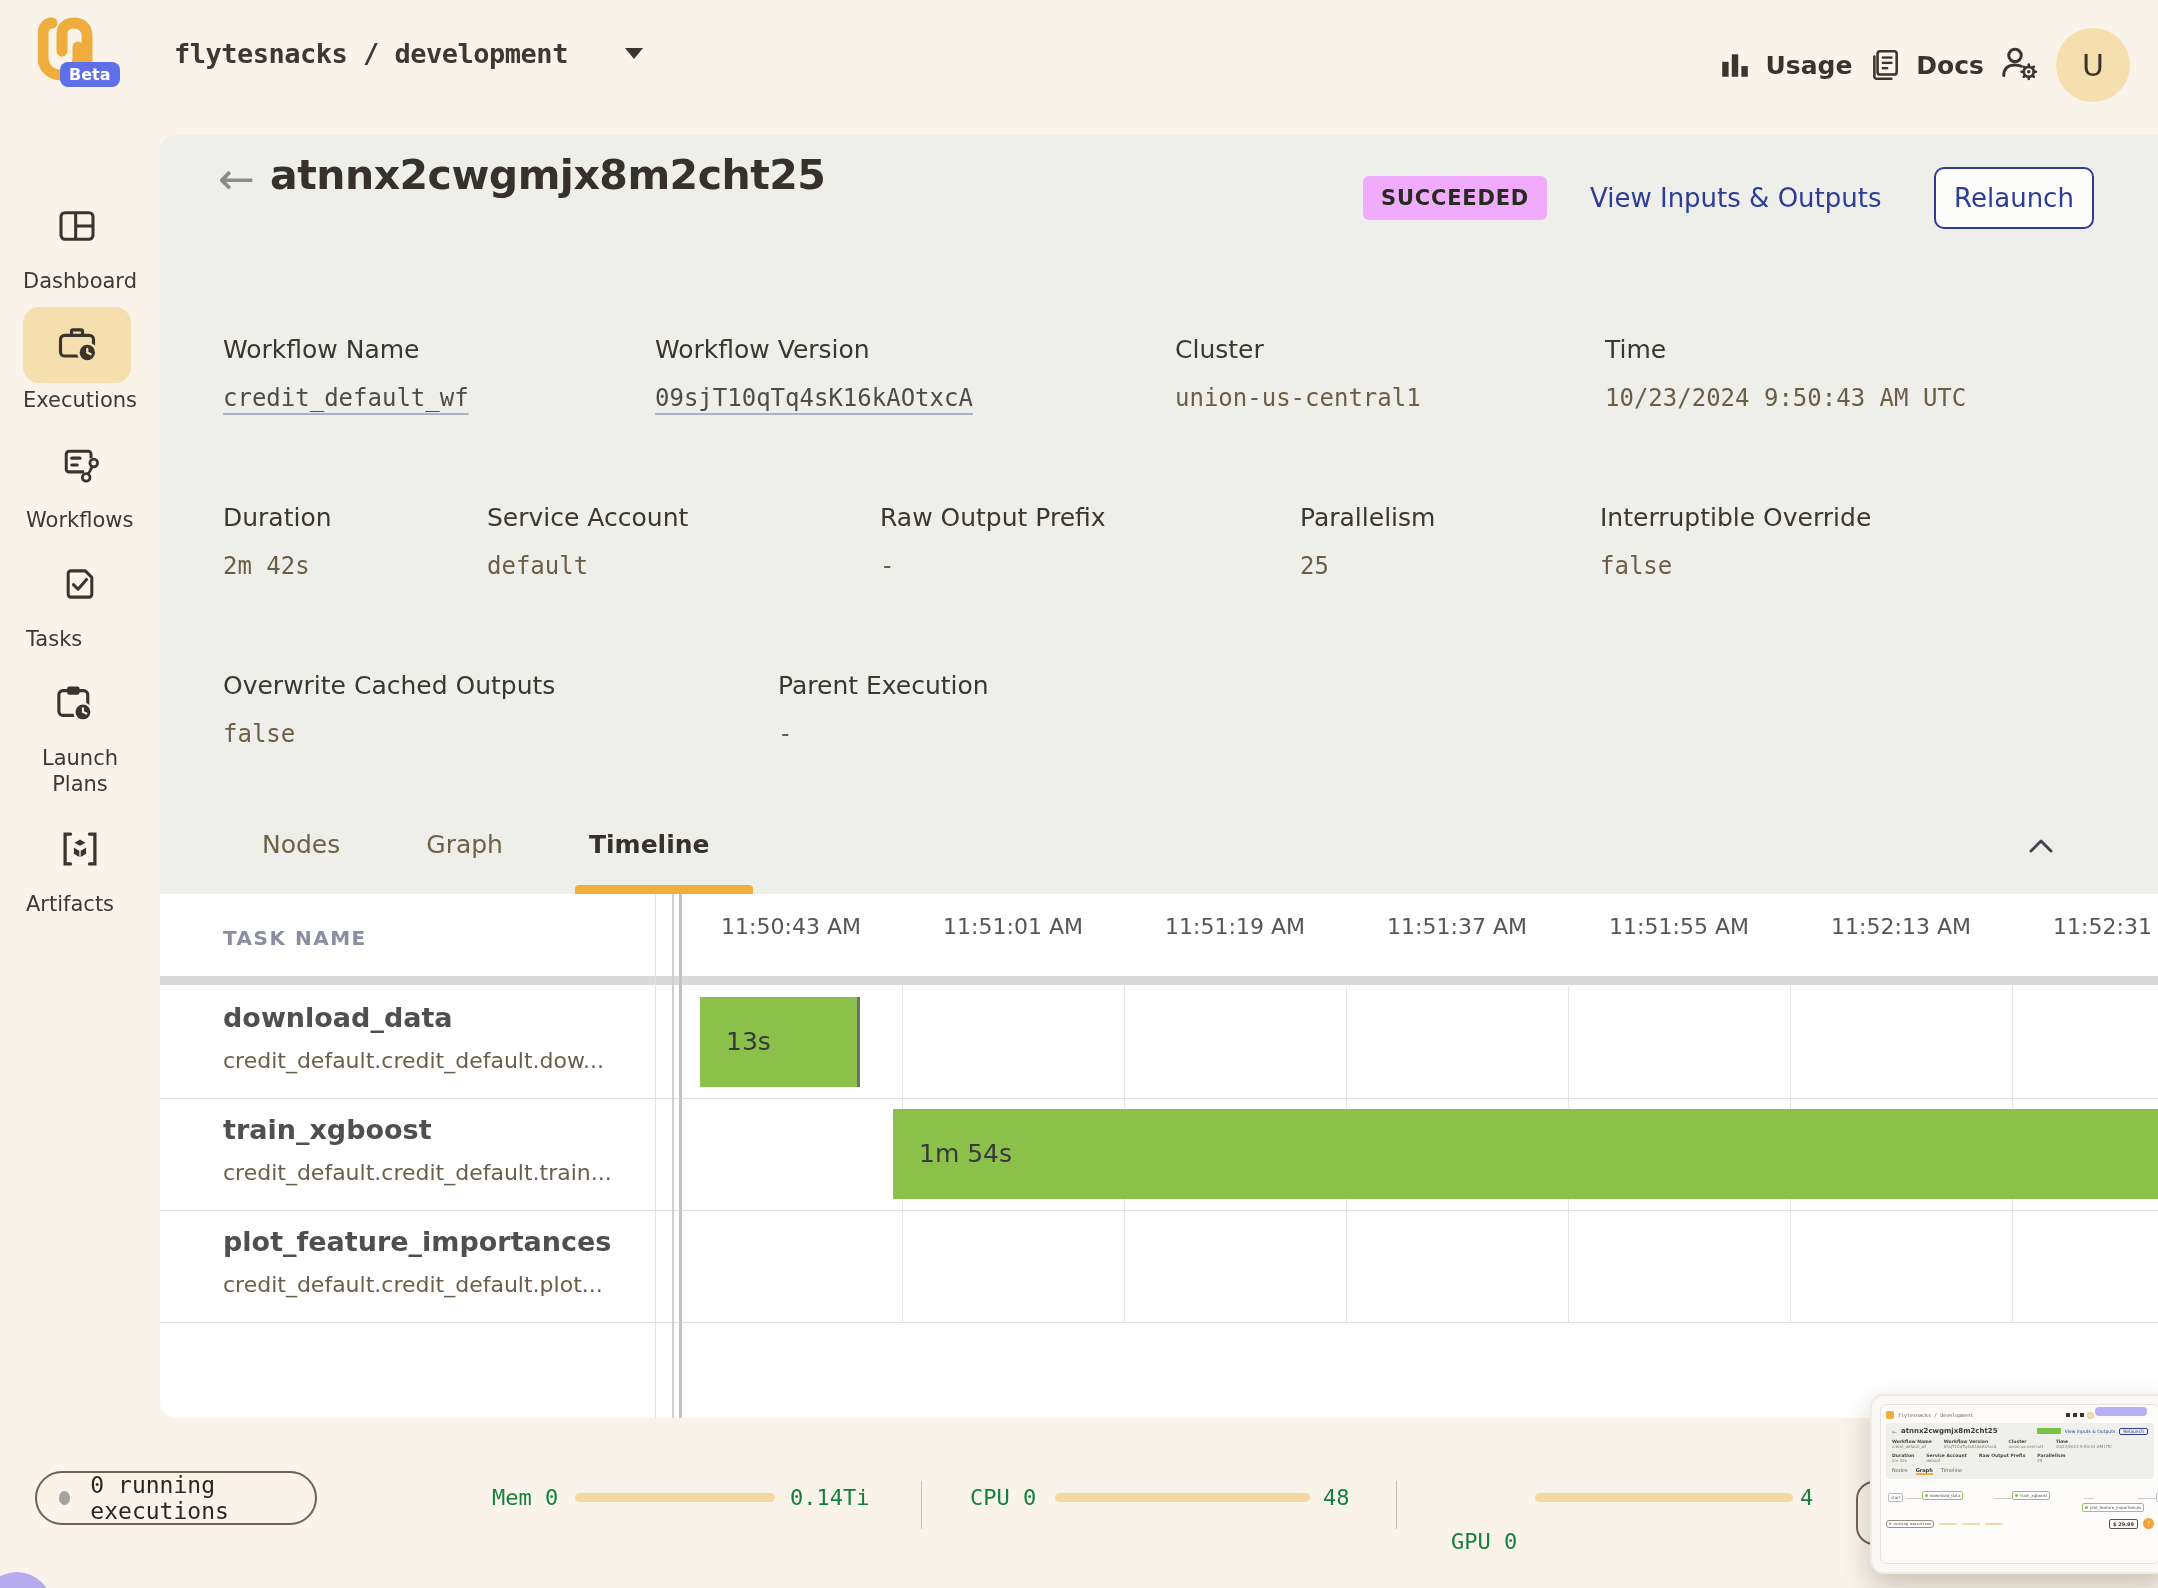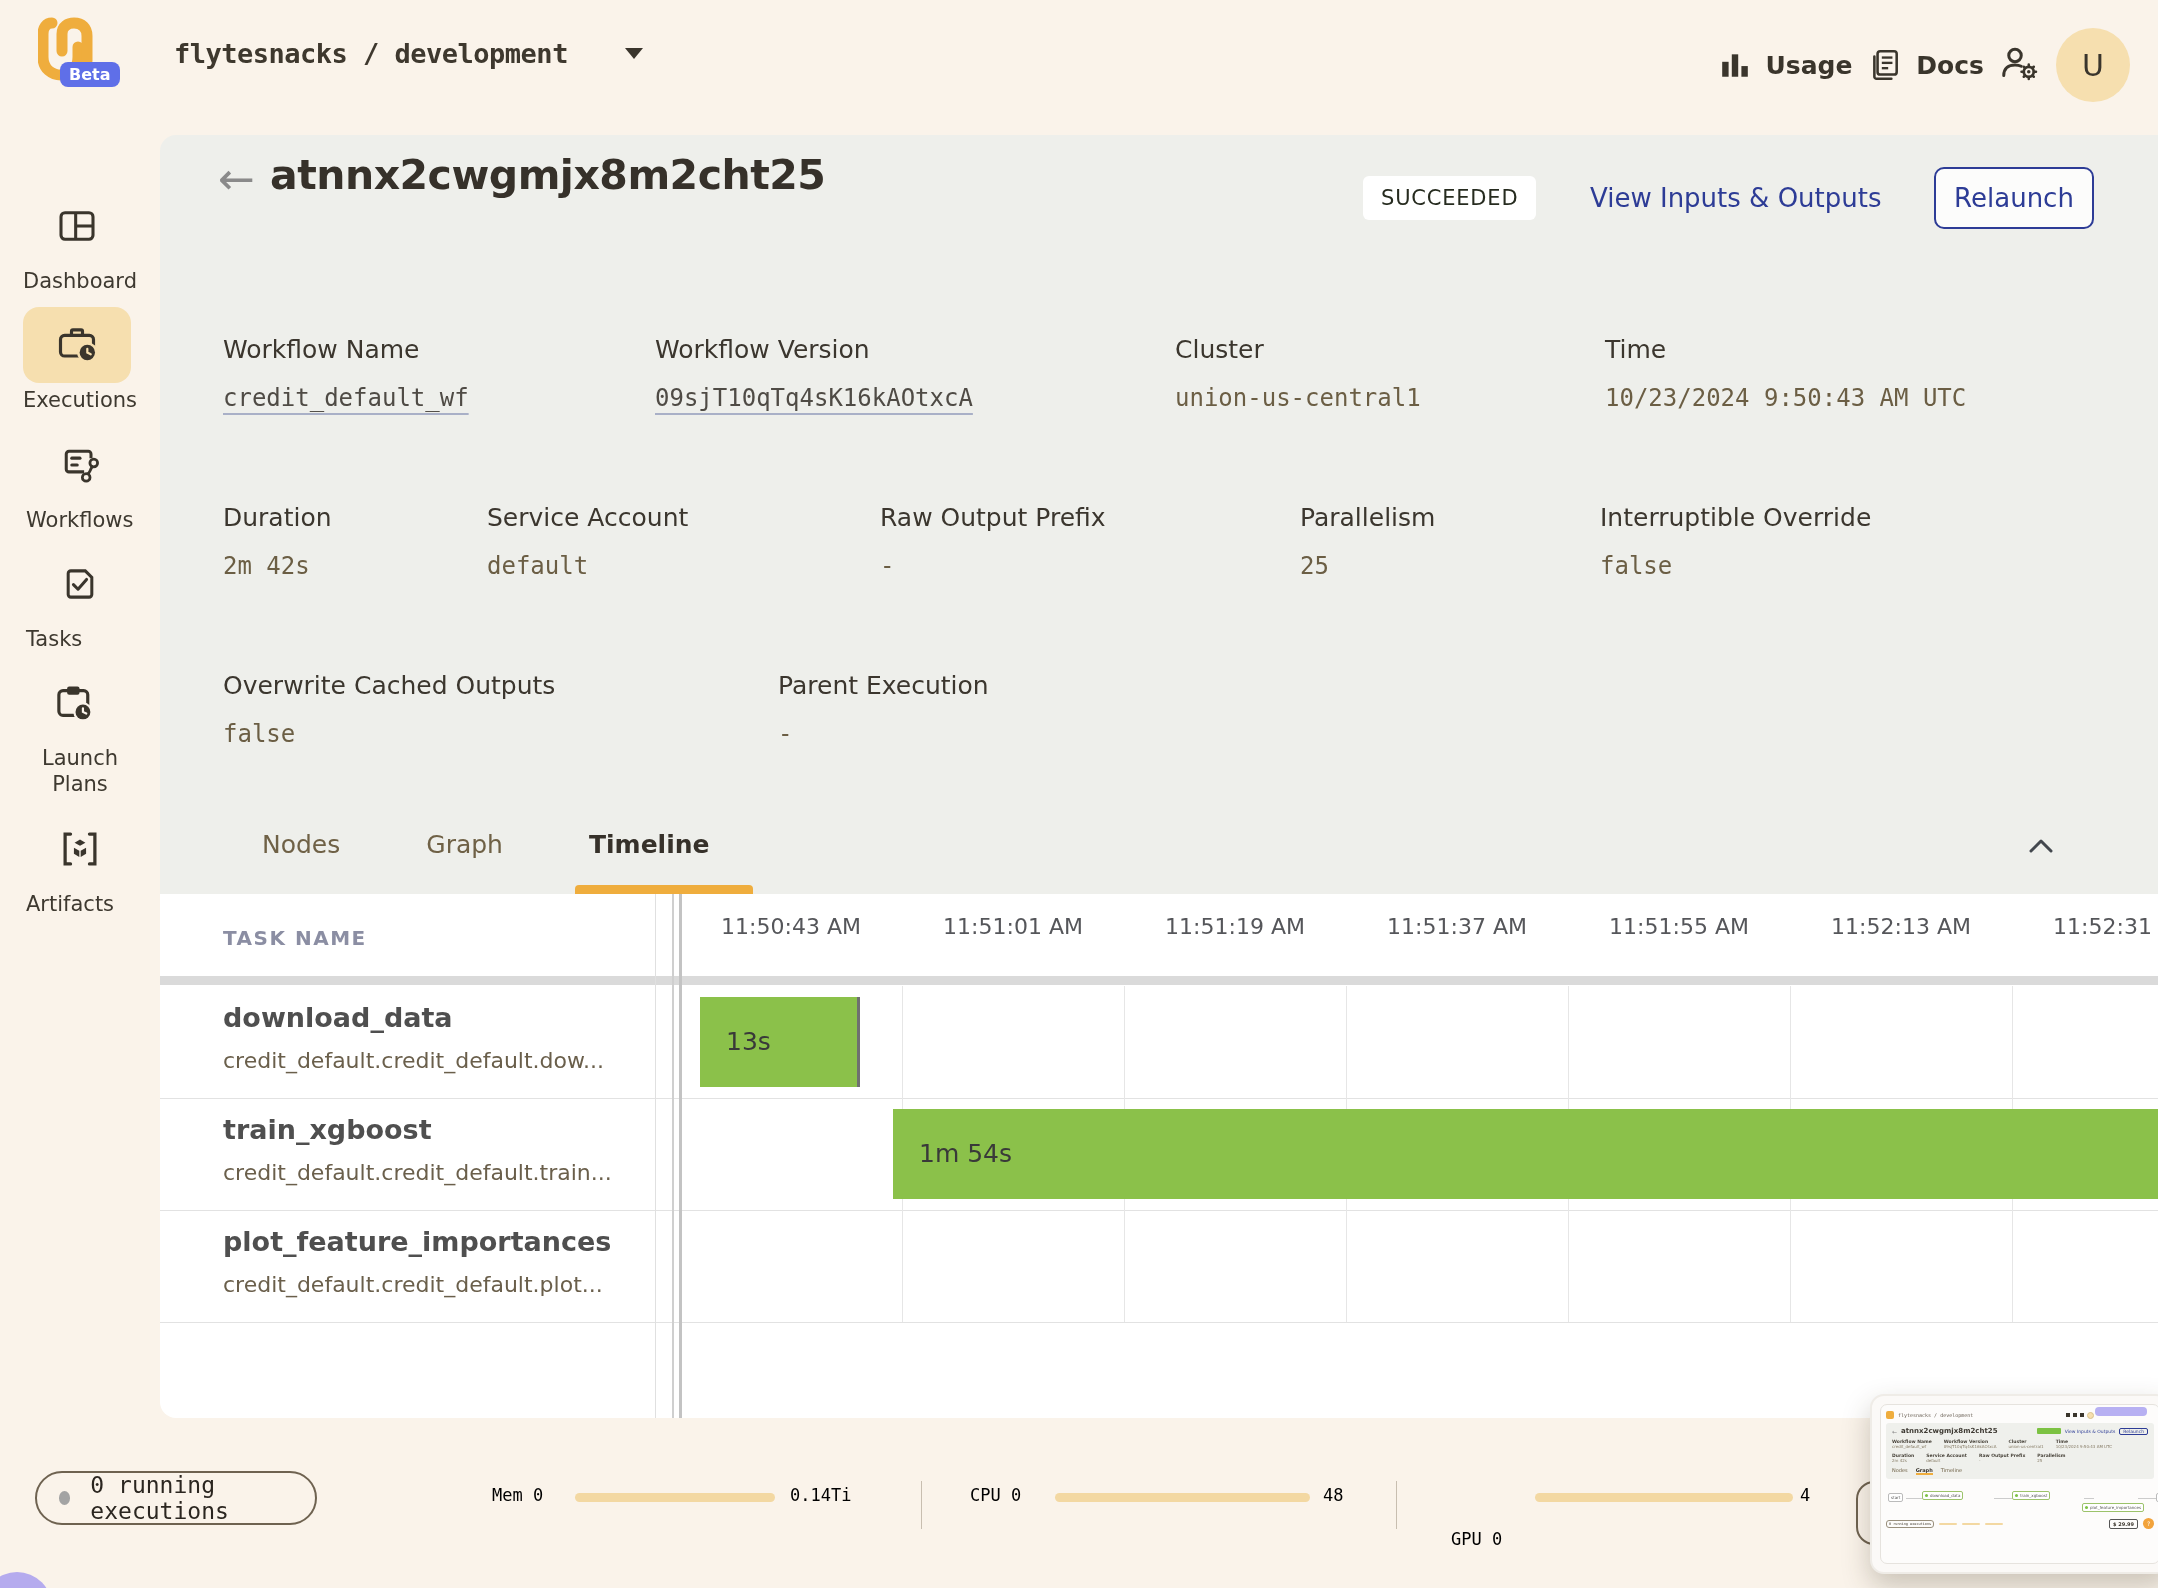--- a/index.html
+++ b/index.html
@@ -27,22 +27,22 @@
   .side-item { display:flex; flex-direction:column; align-items:flex-start; margin-bottom:13px; cursor:pointer; }
   .icon-wrap { width:108px; height:76px; border-radius:16px; display:flex; align-items:center; justify-content:center; }
   .side-item.active .icon-wrap { background:#F6DFAF; }
   .side-label { margin-top:4px; font-size:21px; color:#3E3930; text-align:center; line-height:1.25; max-width:120px; }
 
   
   .panel { position:absolute; left:160px; top:135px; width:1998px; height:759px; background:#EEEFEB;
     border-radius:16px 0 0 0; }
   .back-arrow { position:absolute; left:58px; top:22px; font-size:44px; color:#8A8A8A; cursor:pointer; line-height:1; }
   .exec-title { position:absolute; left:110px; top:16px; font-size:41px; font-weight:600; color:#36312A; letter-spacing:-0.5px; }
-  .status-badge { position:absolute; left:1203px; top:41px; background:#ffffff; color:#262B1F;
-    font-size:21px; font-weight:normal; letter-spacing:0.8px; padding:10px 18px; border-radius:6px; }
+  .status-badge { position:absolute; left:1203px; top:41px; background:#f0abfc; color:#262B1F;
+    font-size:21px; font-weight:bold; letter-spacing:0.8px; padding:10px 18px; border-radius:6px; }
   .view-io { position:absolute; left:1430px; top:48px; font-size:26px; font-weight:500; color:#2D3C96; cursor:pointer; }
   .relaunch-btn { position:absolute; left:1774px; top:32px; width:160px; height:62px; background:#FCFCFB;
     border:2px solid #2D3C96; border-radius:10px; color:#2D3C96; font-size:26px; font-weight:500;
     display:flex; align-items:center; justify-content:center; cursor:pointer;
     font-family:"DejaVu Sans","Liberation Sans",sans-serif; }
 
   .details-row { position:absolute; left:0; width:100%; height:120px; }
   .details-row.r1 { top:200px; } .details-row.r2 { top:368px; } .details-row.r3 { top:536px; }
   .cell { position:absolute; top:0; }
   .r1 .cell:nth-child(1){left:63px;} .r1 .cell:nth-child(2){left:495px;}
@@ -86,21 +86,21 @@
   .gantt-bar { position:absolute; height:90px; background:#8BC14A; border-right:3px solid #6F7070; cursor:pointer; }
   .gantt-bar.b0 { top:11px; } .gantt-bar.b1 { top:123px; }
   .bar-label { position:absolute; left:26px; top:0; line-height:90px; font-size:25px; color:#393939; }
 
   
   .statusbar { position:absolute; left:0; top:1455px; width:100%; height:100px; }
   .running-pill { position:absolute; left:35px; top:16px; width:282px; height:54px; border:2px solid #6E6250;
     border-radius:27px; display:flex; align-items:center; cursor:pointer; }
   .running-dot { width:14px; height:14px; border-radius:50%; background:#A3A3A3; margin-left:22px; }
   .running-text { margin-left:20px; font-size:23px; font-weight:500; color:#2B2620; }
-  .meter-label { position:absolute; top:30px; font-size:17px; color:#000000; white-space:nowrap; }
+  .meter-label { position:absolute; top:30px; font-size:22px; color:#15803d; white-space:nowrap; }
   .meter-track { position:absolute; top:38px; height:9px; background:#F3D8A2; border-radius:5px; }
   .vdivider { position:absolute; top:26px; width:1px; height:48px; background:#C8BEB0; }
   .hidden-pill { position:absolute; left:1856px; top:26px; width:120px; height:64px; border:2px solid #6E6250;
     border-radius:18px; background:#FAF3EA; }
 
   
   .thumb { position:absolute; left:1870px; top:1394px; width:300px; height:180px; background:#FBF9F7;
     border:2px solid #EFECE7; border-radius:14px; box-shadow:0 12px 28px rgba(60,50,30,0.25); cursor:pointer; }
   .thumb-screen { position:absolute; left:8px; top:8px; right:8px; bottom:8px; background:#FDFCFB;
     border:1px solid #E6E3DE; border-radius:7px; overflow:hidden; padding:4px 5px; }

